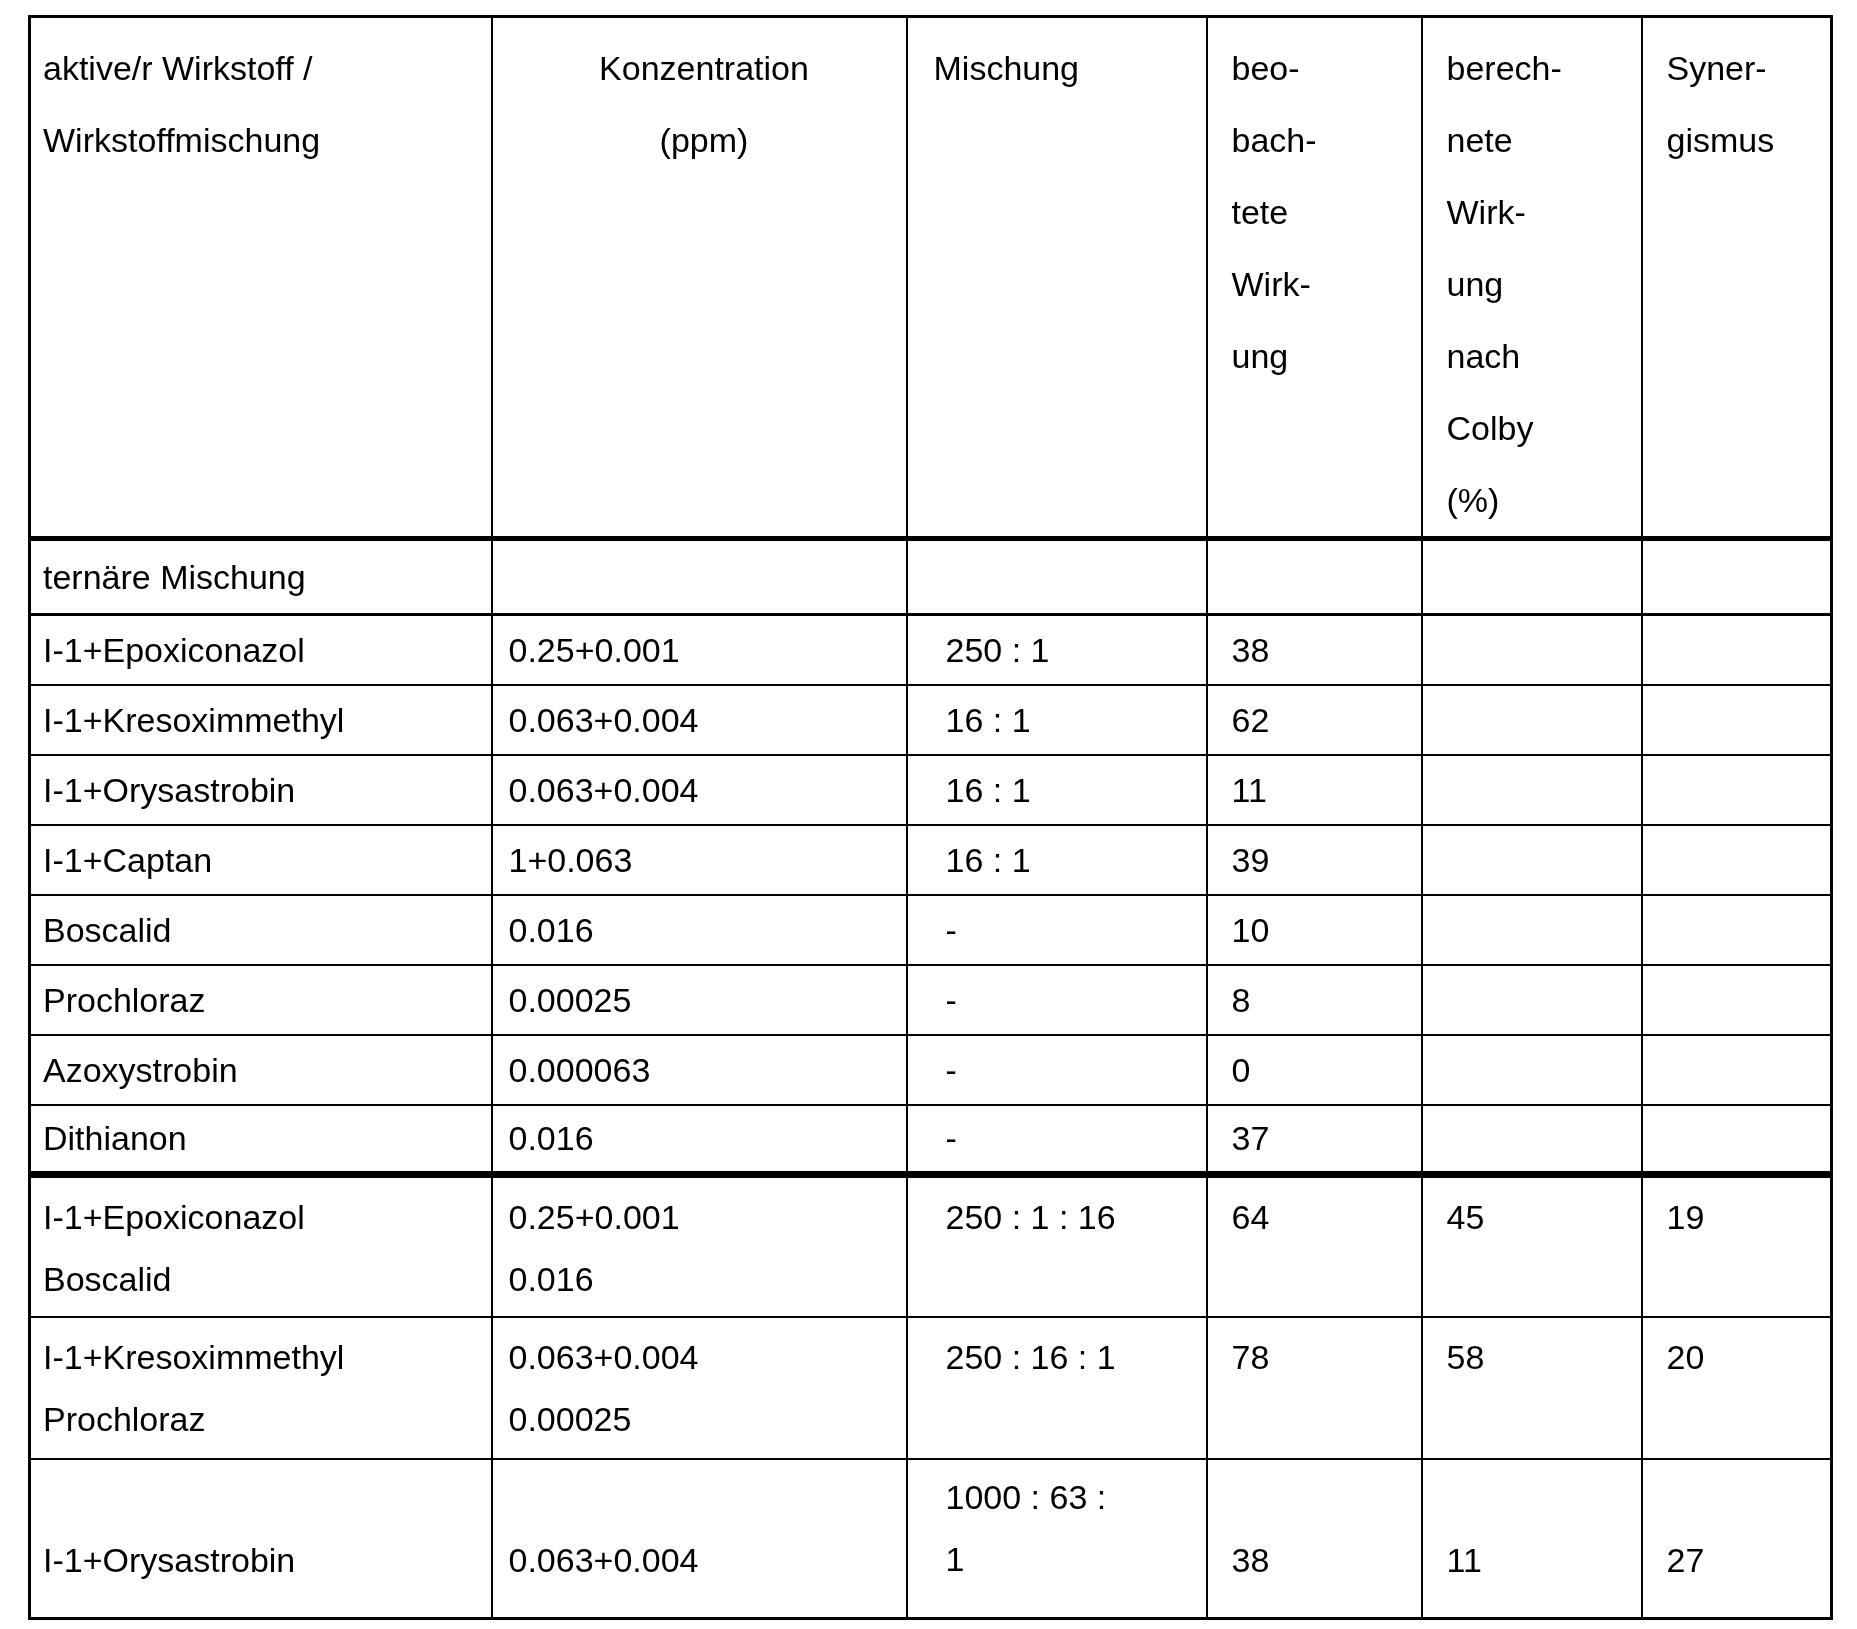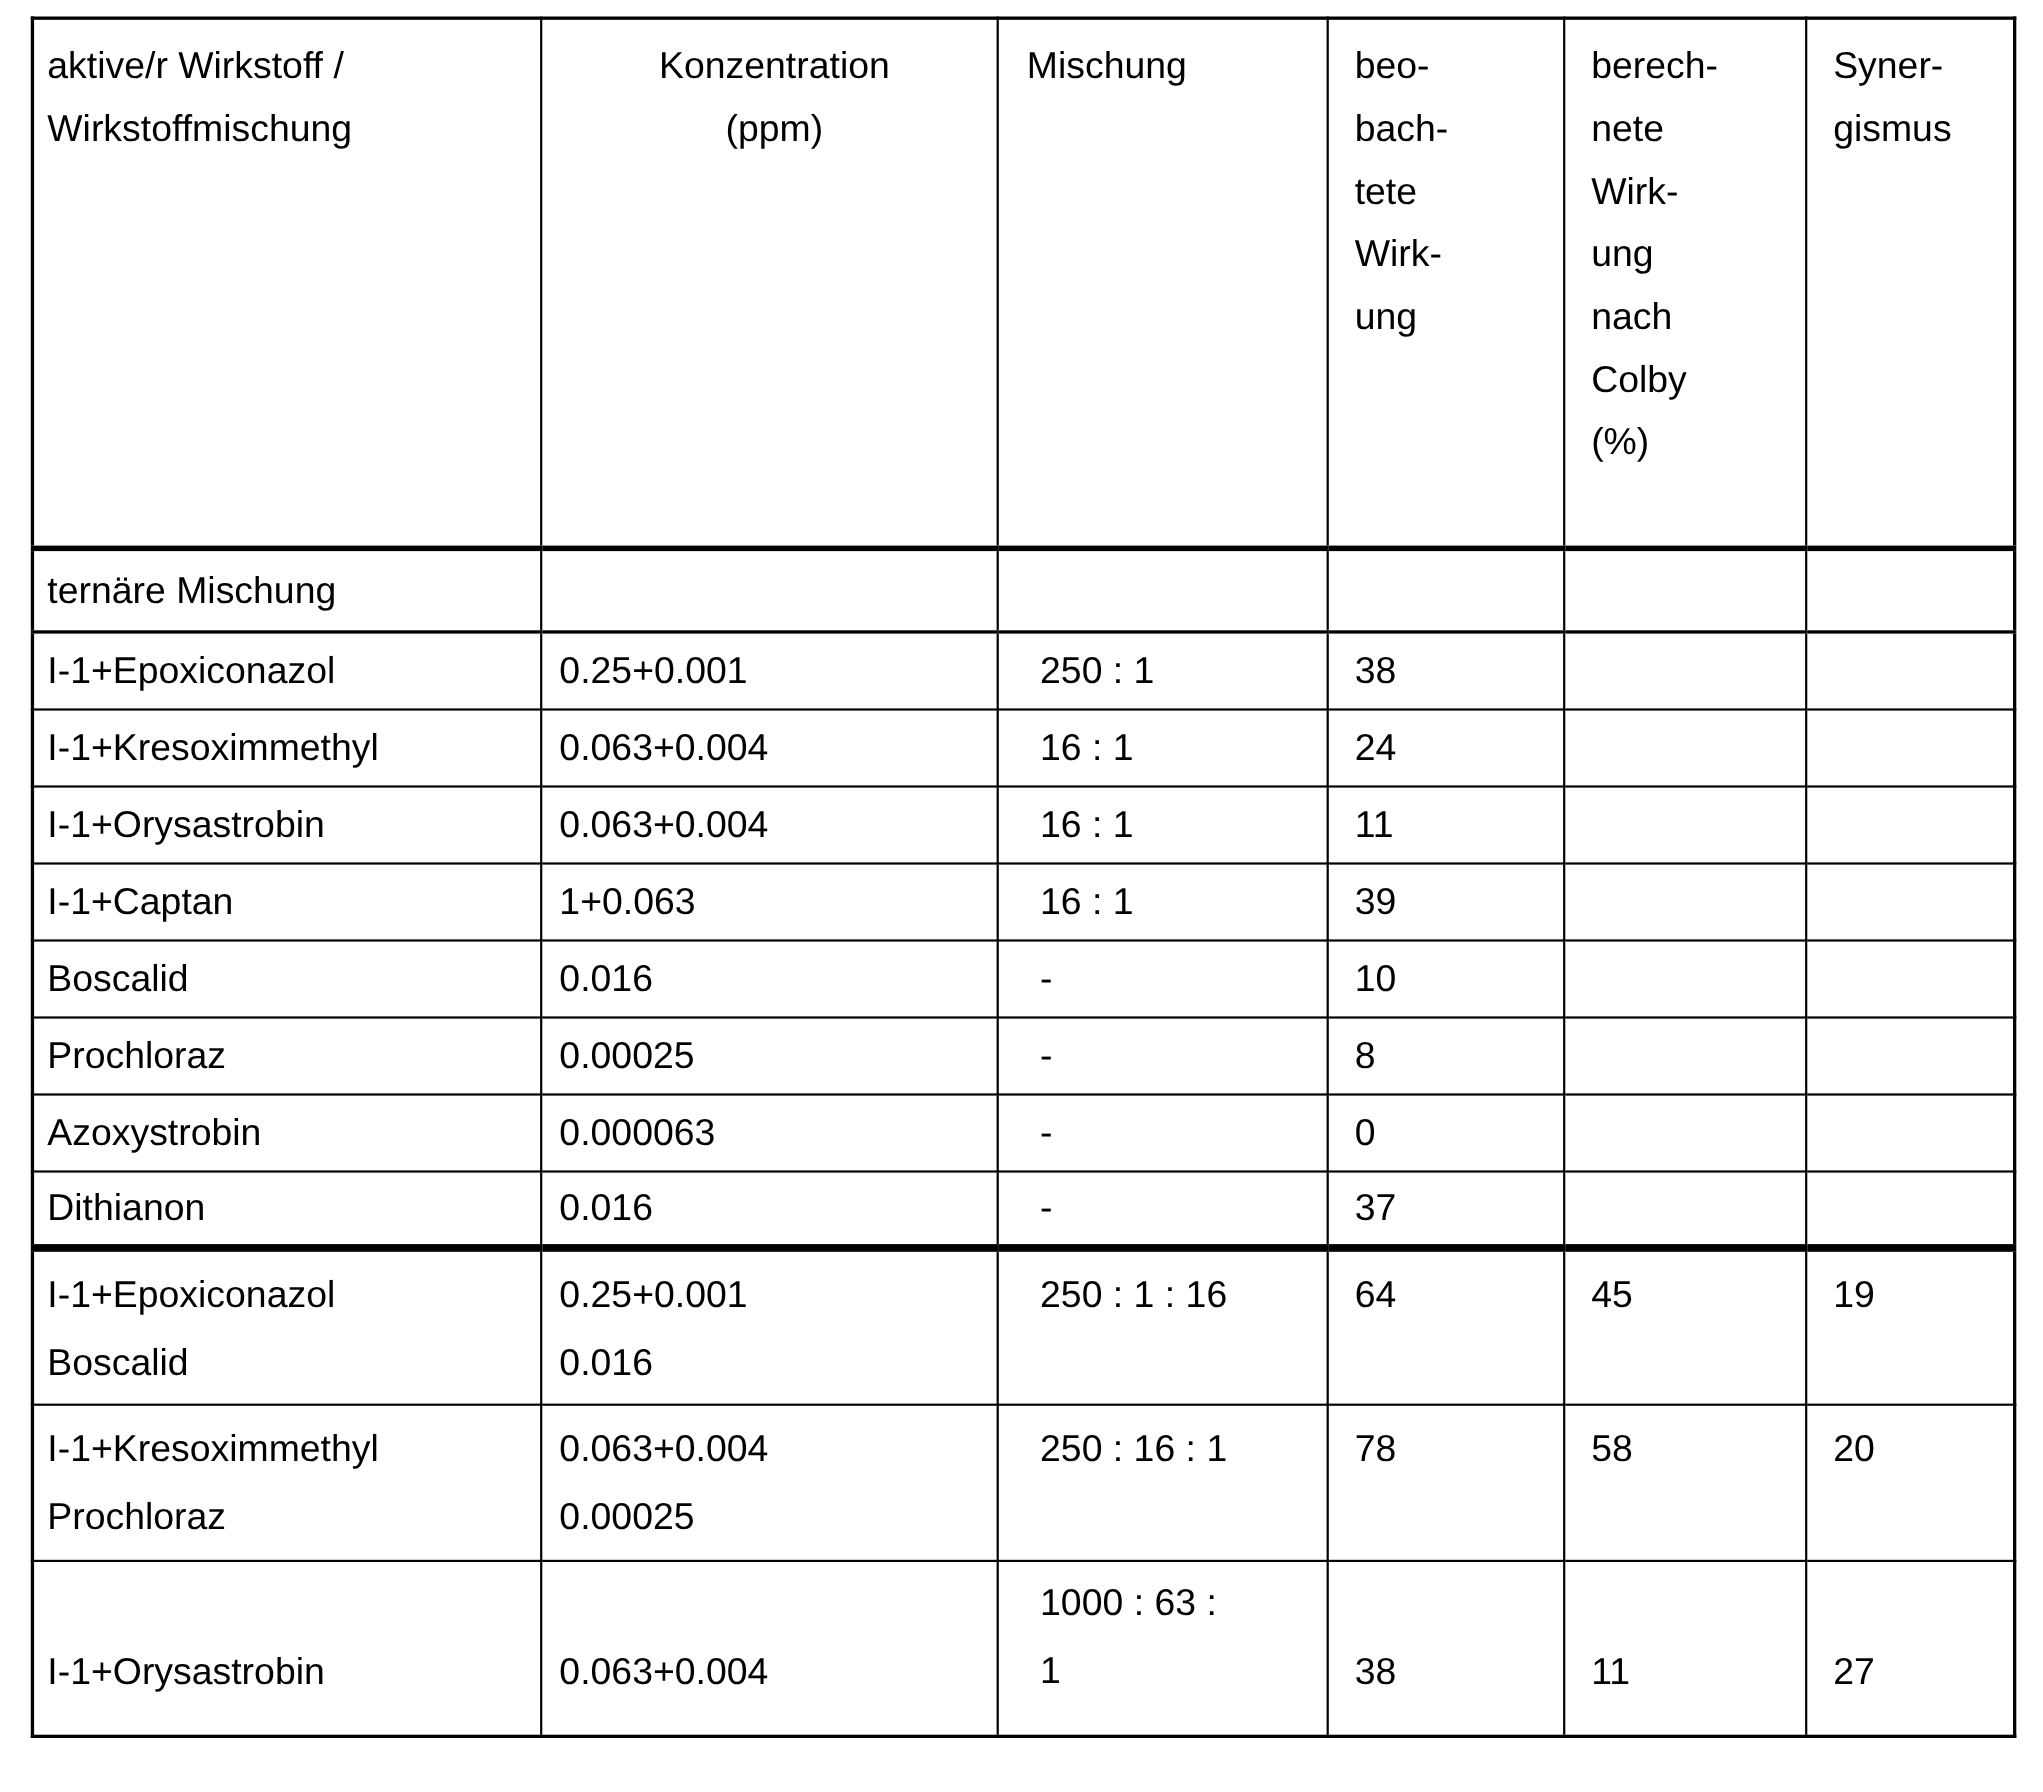--- a/index.html
+++ b/index.html
@@ -31,21 +31,21 @@
     font-size: 34px;
     font-weight: normal;
     text-align: left;
     white-space: pre-line;
     overflow: hidden;
     box-sizing: border-box;
   }
   thead th {
     vertical-align: top;
     padding: 14px 6px 0 0;
-    line-height: 57px;
+    line-height: 72px;
     height: 482px;
     border-bottom: 5px solid #000;
   }
   td { line-height: 62px; }
 
   
   .col-0 { padding-left: 12px; }
   .col-1 { padding-left: 16px; }
   .col-2 { padding-left: 38px; }
   .col-3 { padding-left: 24px; margin-top: 48px; }
@@ -122,21 +122,21 @@
         <td class="col-1">0.25+0.001</td>
         <td class="col-2">250 : 1</td>
         <td class="col-3">38</td>
         <td class="col-4"></td>
         <td class="col-5"></td>
       </tr>
       <tr class="row-single">
         <td class="col-0">I-1+Kresoximmethyl</td>
         <td class="col-1">0.063+0.004</td>
         <td class="col-2">16 : 1</td>
-        <td class="col-3">24</td>
+        <td class="col-3">62</td>
         <td class="col-4"></td>
         <td class="col-5"></td>
       </tr>
       <tr class="row-single">
         <td class="col-0">I-1+Orysastrobin</td>
         <td class="col-1">0.063+0.004</td>
         <td class="col-2">16 : 1</td>
         <td class="col-3">11</td>
         <td class="col-4"></td>
         <td class="col-5"></td>

